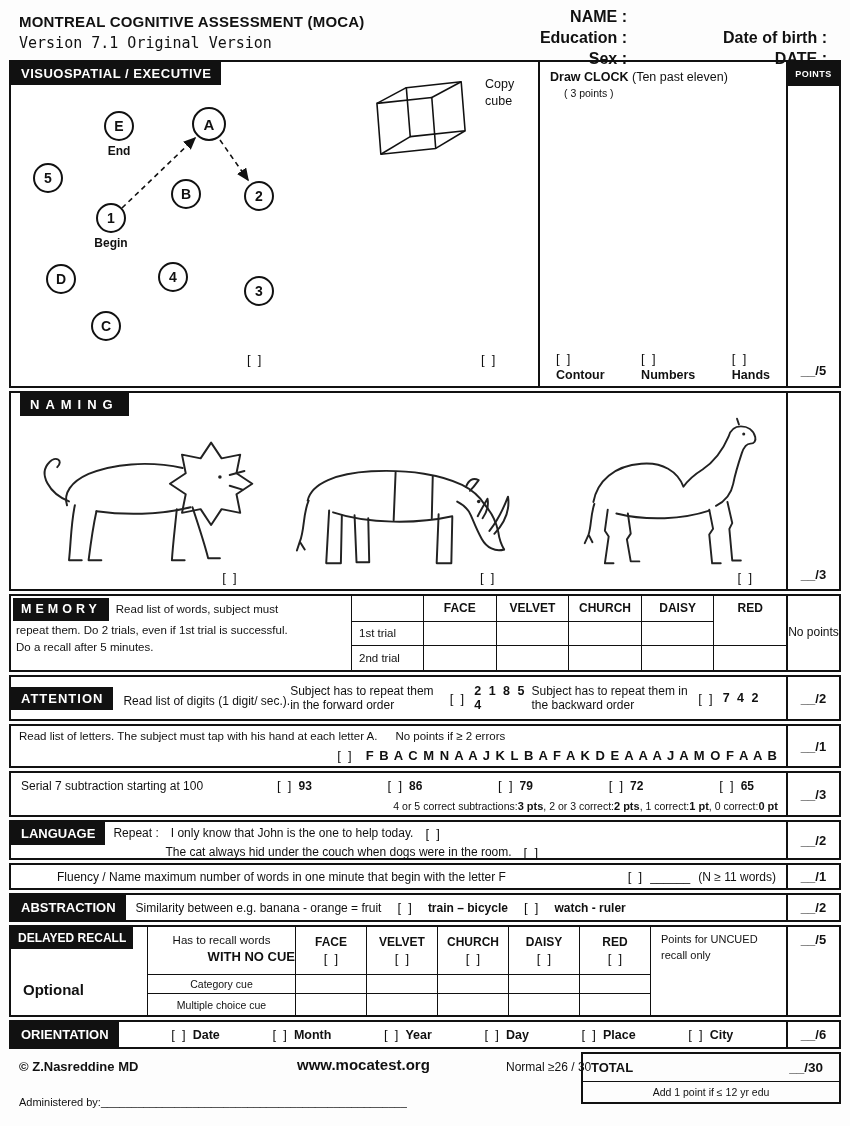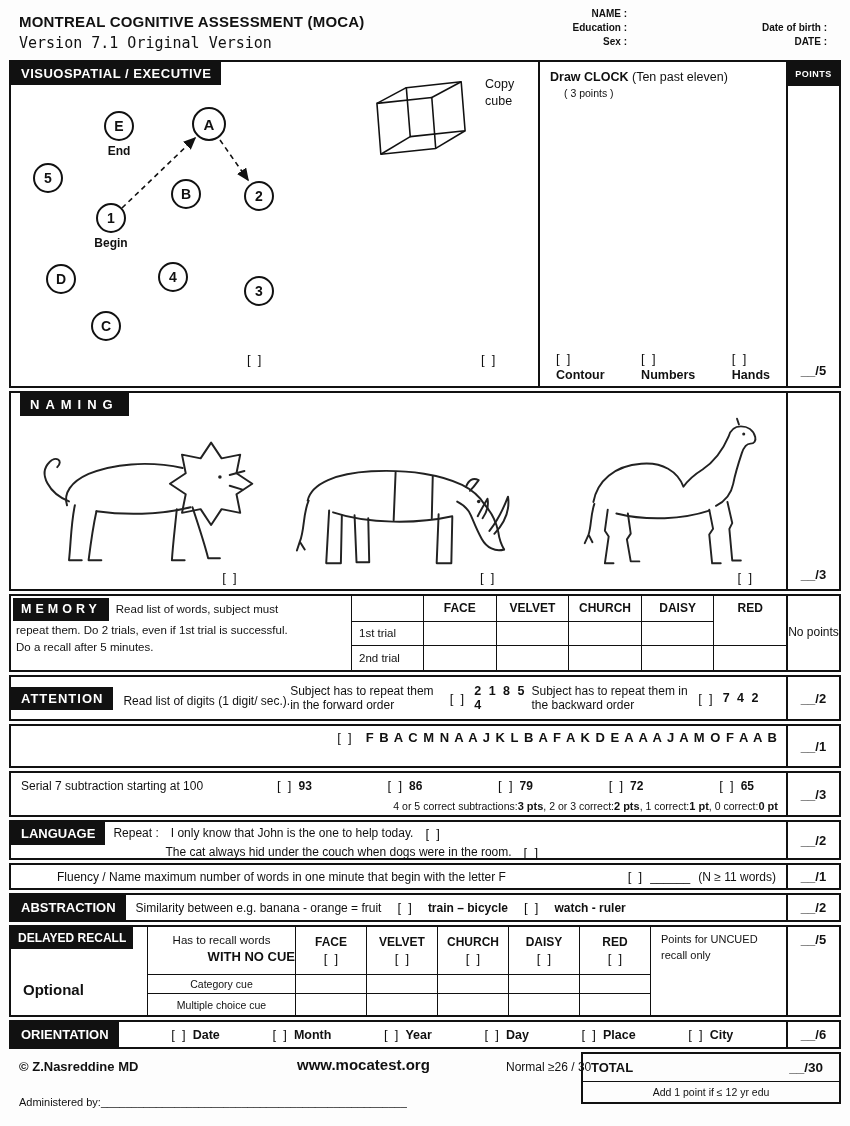--- a/index.html
+++ b/index.html
@@ -7,21 +7,21 @@
   .page { width: 850px; height: 1126px; margin: 0 auto; background: #fdfdfd; color: #111;
           padding: 6px 9px; overflow: hidden; position: relative; }
   .b { font-weight: bold; }
   .cb { white-space: pre; font-size: 13px; }
 
   
   .header { display: flex; height: 52px; margin-bottom: 2px; }
   .h-left { flex: 1; padding: 7px 0 0 10px; }
   .title { font-size: 15px; font-weight: bold; letter-spacing: .2px; }
   .version { font-family: "DejaVu Sans Mono", monospace; font-size: 15px; margin-top: 4px; }
-  .h-fields { width: 336px; font-size: 10px; font-weight: bold; padding-top: 2px; }
+  .h-fields { width: 336px; font-size: 16px; font-weight: bold; padding-top: 2px; }
   .hf-grid { display: grid; grid-template-columns: 1fr 1fr; row-gap: 3px; }
   .hf-c1 { text-align: right; padding-right: 46px; white-space: nowrap; }
   .hf-c2 { text-align: right; padding-right: 14px; white-space: nowrap; }
 
   
   .sec { display: flex; border: 2px solid #111; margin-bottom: 3px; background: #fff; }
   .sec-main { flex: 1; position: relative; min-width: 0; }
   .pts-cell { width: 53px; border-left: 2px solid #111; display: flex; flex-direction: column; align-items: center; }
   .pts-between { justify-content: space-between; padding-bottom: 8px; }
   .pts-bottom { justify-content: flex-end; padding-bottom: 7px; }
@@ -381,20 +381,24 @@
         </div>
       </div>
     </div>
     <div class="pts-cell pts-center">
       <div class="score">__/2</div>
     </div>
   </section>
 
   <section class="sec sec-att2">
     <div class="sec-main att2-main">
+      <div class="att2-l1">
+        <span>Read list of letters. The subject must tap with his hand at each letter A.</span>
+        <span>No points if  ≥ 2 errors</span>
+      </div>
       <div class="att2-l2">
         <span class="cb">[  ]</span>
         <span class="letter-seq">F B A C M N A A J K L B A F A K D E A A A J A M O F A A B</span>
       </div>
     </div>
     <div class="pts-cell pts-center">
       <div class="score">__/1</div>
     </div>
   </section>
 

